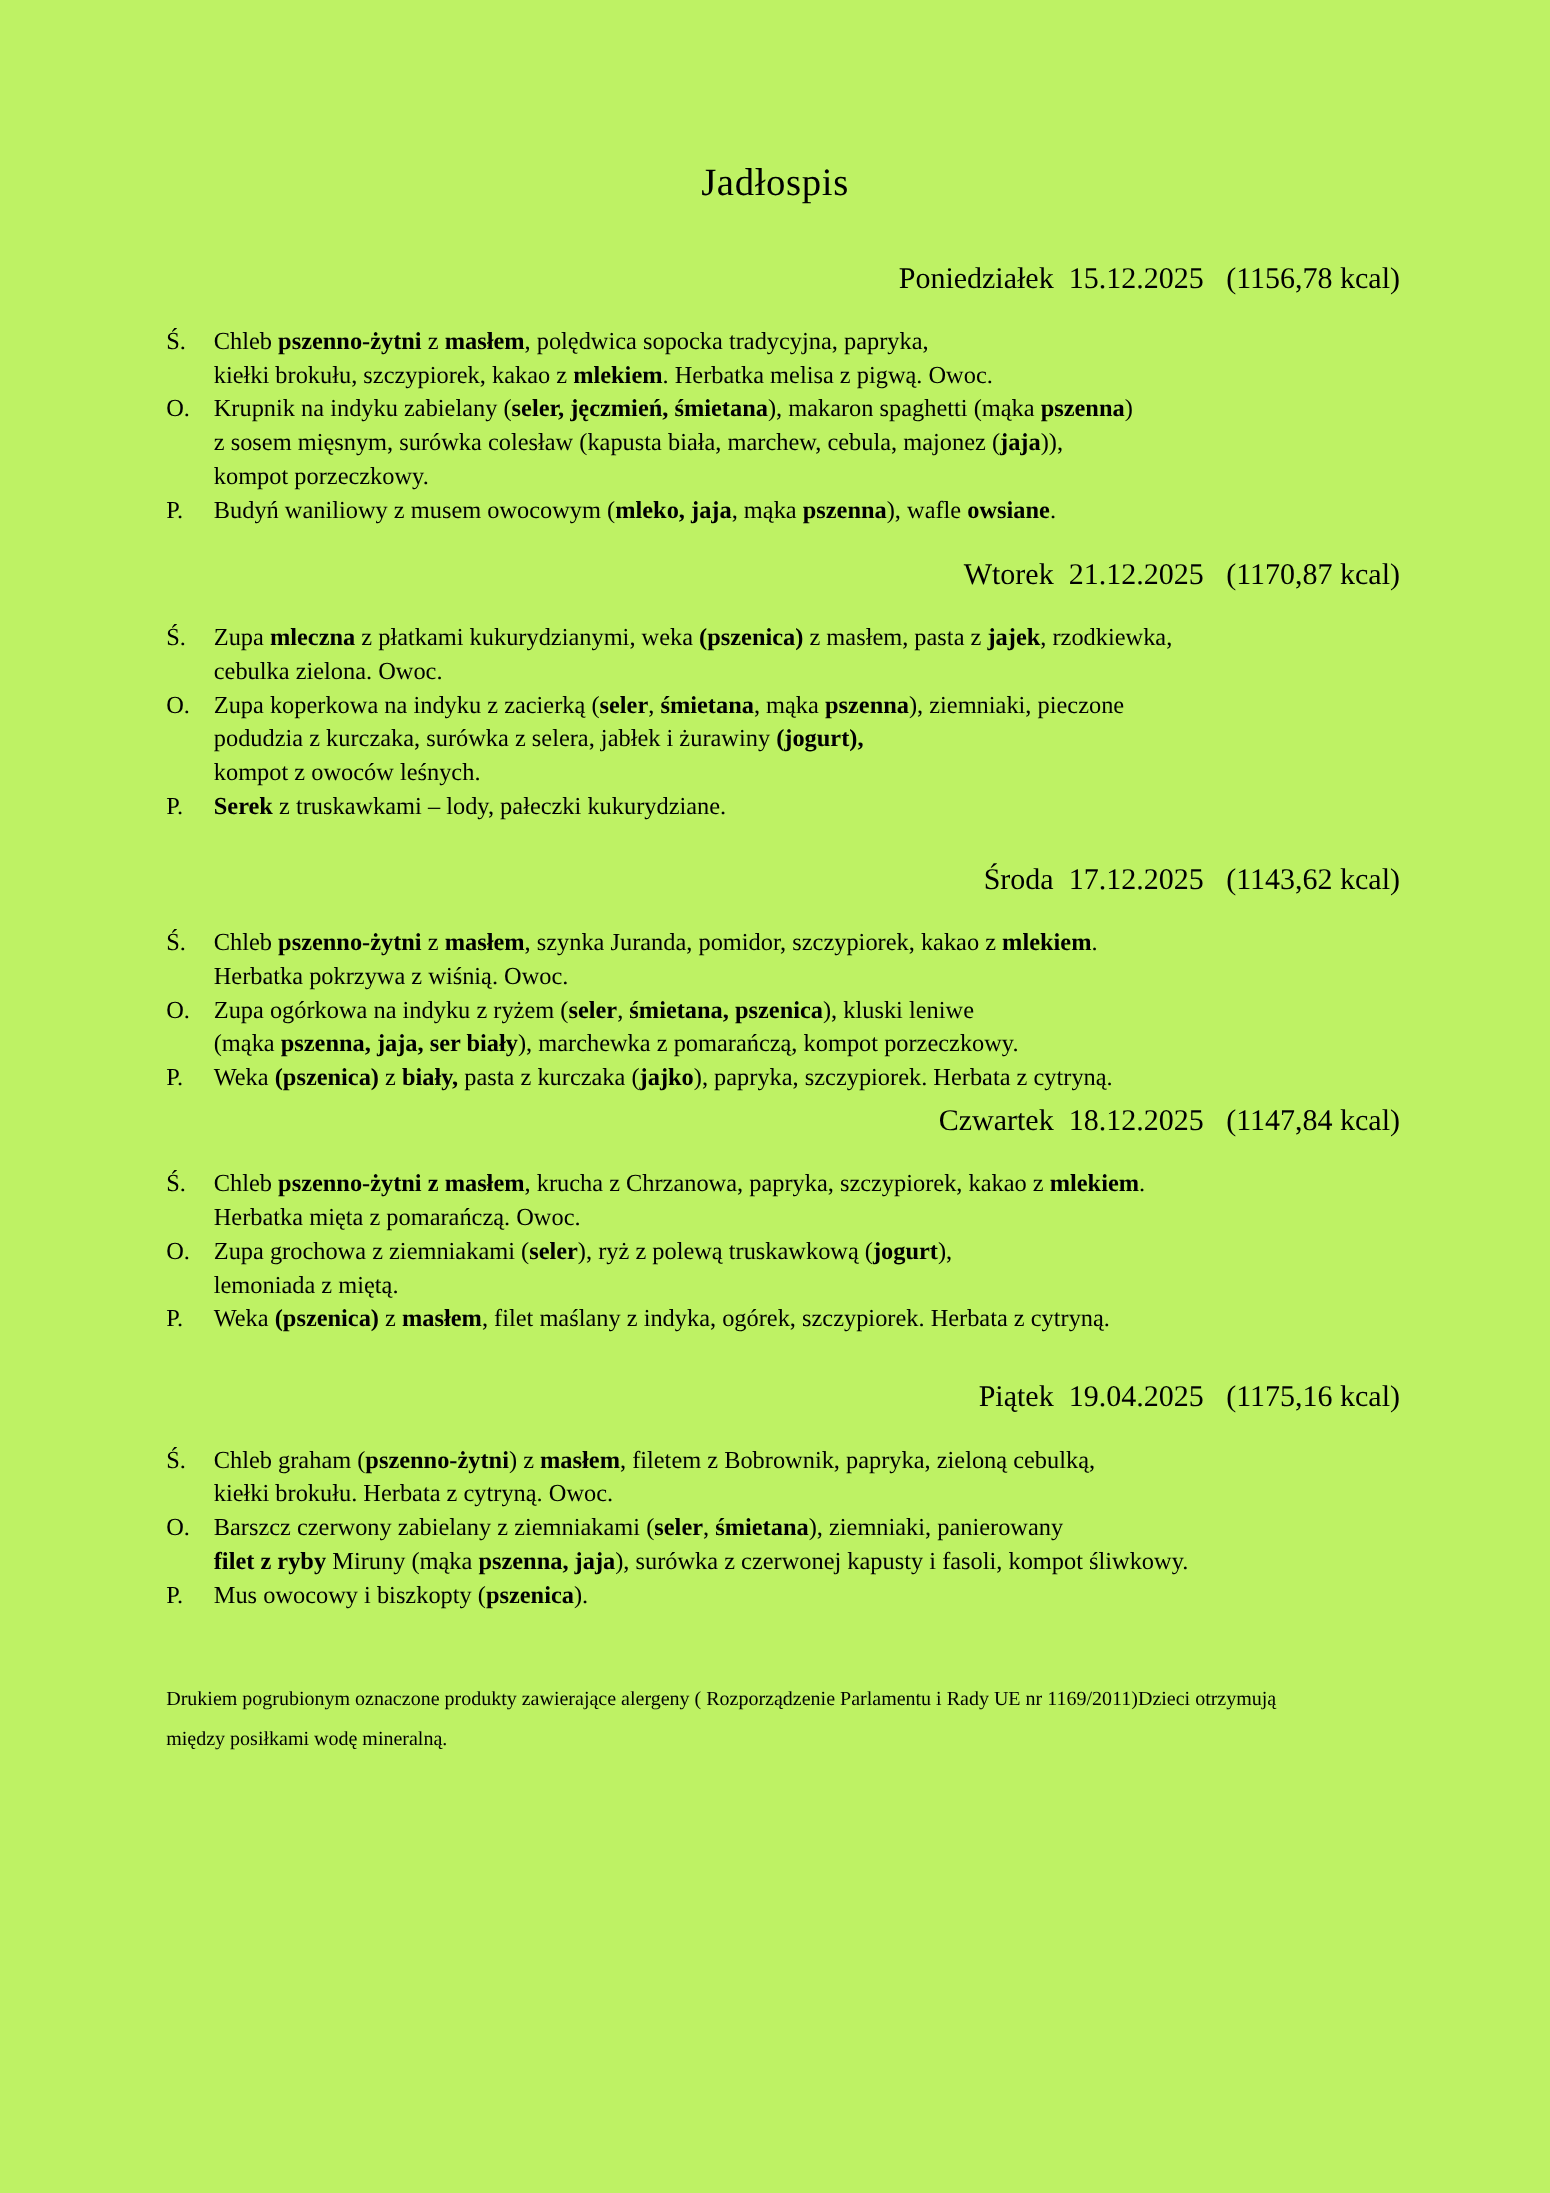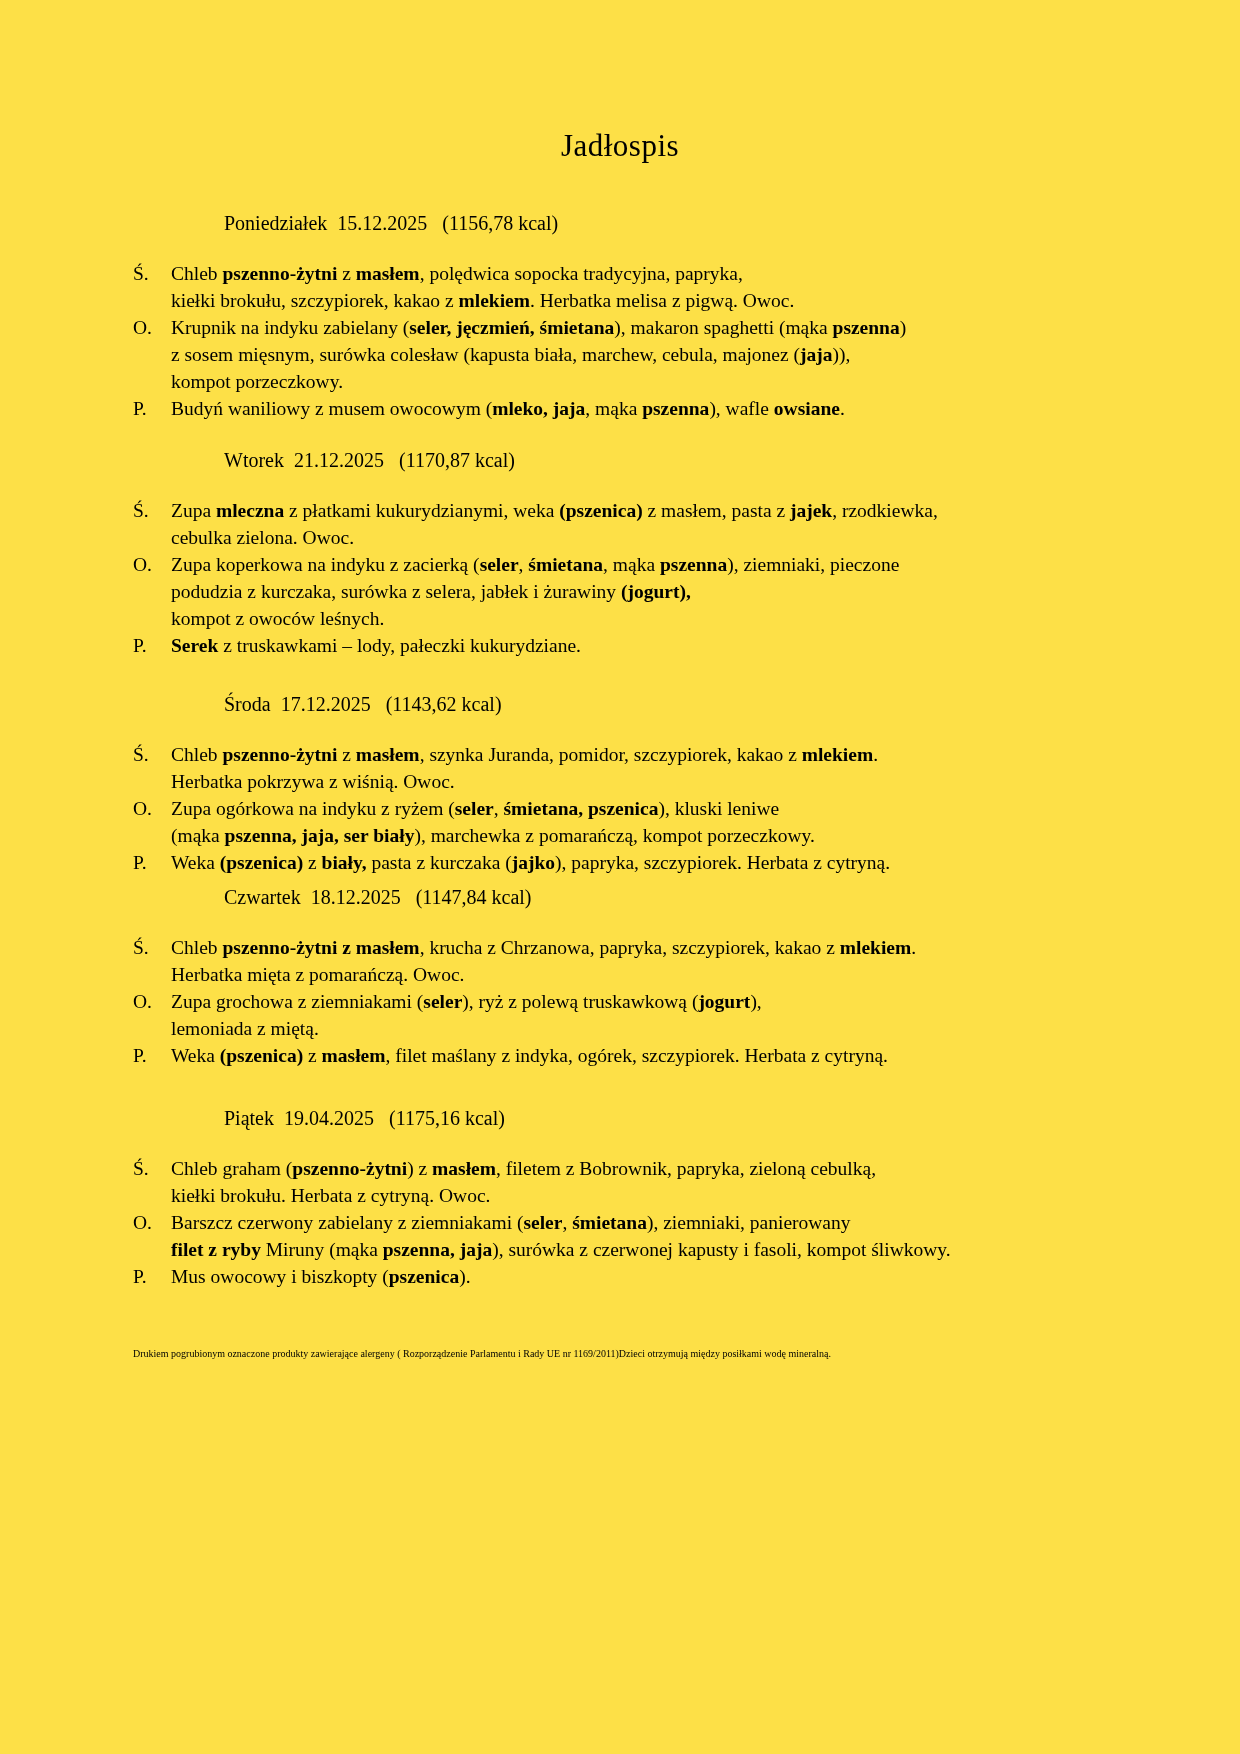--- a/index.html
+++ b/index.html
@@ -4,21 +4,21 @@
 <style>
   html, body {
     margin: 0;
     padding: 0;
     background: #ffffff;
   }
   .page {
     position: relative;
     width: 1240px;
     height: 1754px;
-    background: #fde047;
+    background: #bef264;
     color: #000000;
     font-family: "Liberation Serif", "DejaVu Serif", serif;
     box-sizing: border-box;
     padding: 128px 120px 0 133px;
     overflow: hidden;
   }
   .title {
     font-size: 31px;
     font-weight: normal;
     text-align: center;
@@ -30,42 +30,43 @@
   }
   .day {
     margin-top: 25px;
   }
   .day:first-child      { margin-top: 0; }
   .day:nth-child(2)     { margin-top: 25px; }
   .day:nth-child(3)     { margin-top: 32px; }
   .day:nth-child(4)     { margin-top: 8px; }
   .day:nth-child(5)     { margin-top: 36px; }
   .day-header {
-    font-size: 20px;
+    font-size: 24px;
     line-height: 27px;
     margin-left: 91px;
     margin-bottom: 23px;
     white-space: pre-wrap;
+    text-align: right;
   }
   .meal {
     display: grid;
     grid-template-columns: 38px 1fr;
     font-size: 19.5px;
     line-height: 27px;
   }
   .meal-label {
     white-space: nowrap;
   }
   .meal-text b {
     font-weight: bold;
   }
   .footer {
     margin: 54px 55px 0 0;
-    font-size: 10px;
-    line-height: 19px;
+    font-size: 16px;
+    line-height: 32px;
   }
 </style>
 </head>
 <body>
 
 <div class="page">
   <h1 class="title">Jadłospis</h1>
   <div class="menu-days" id="days">
       <section class="day">
         <div class="day-header">Poniedziałek  15.12.2025   (1156,78 kcal)</div>

